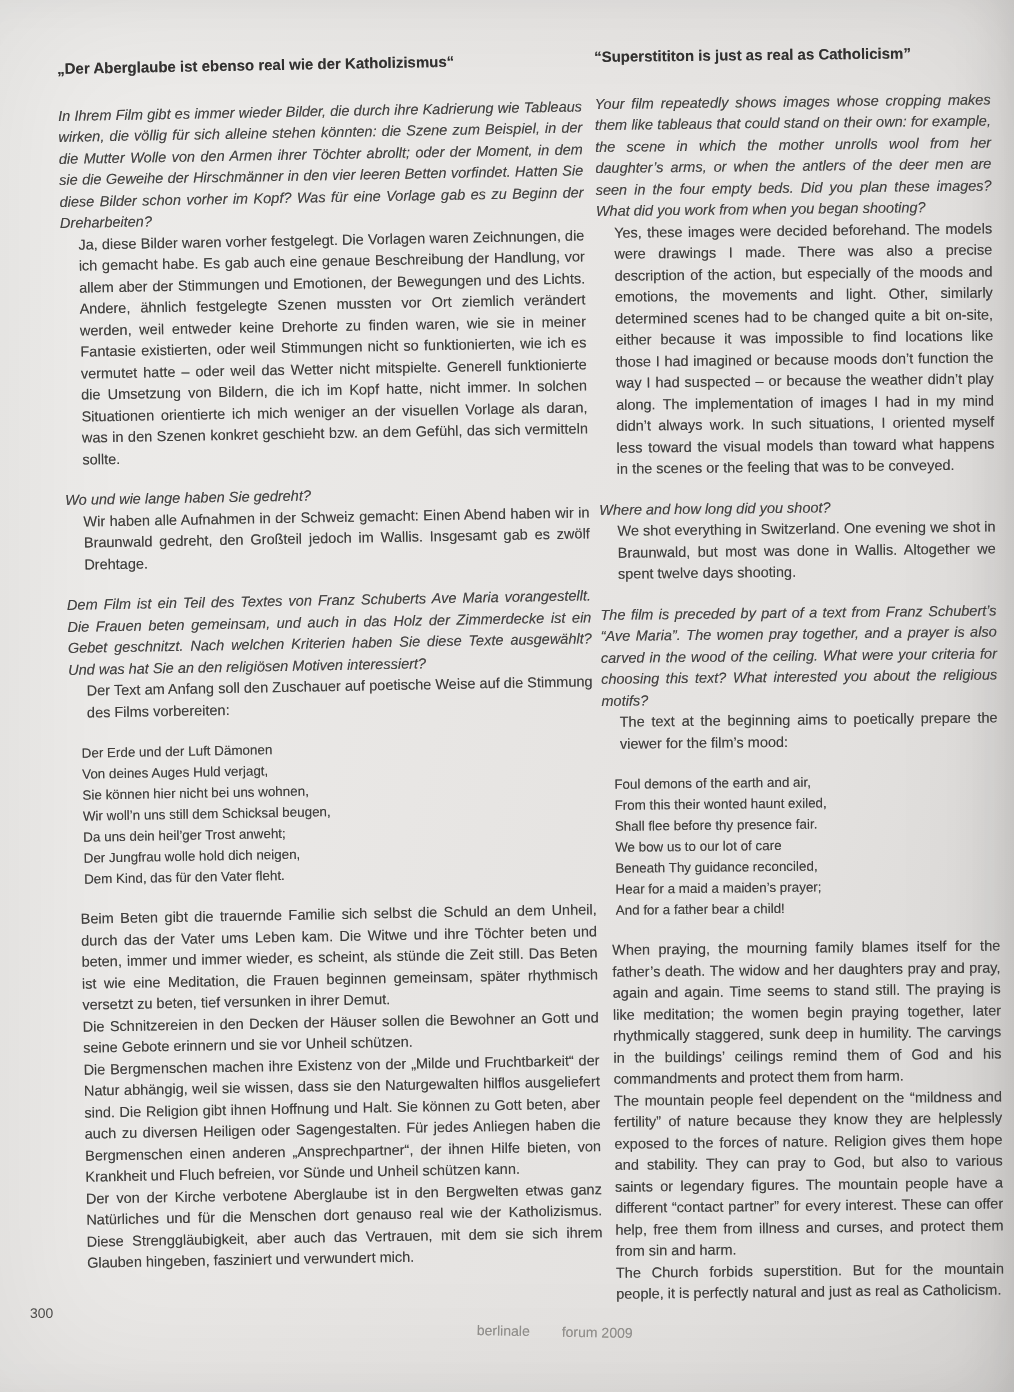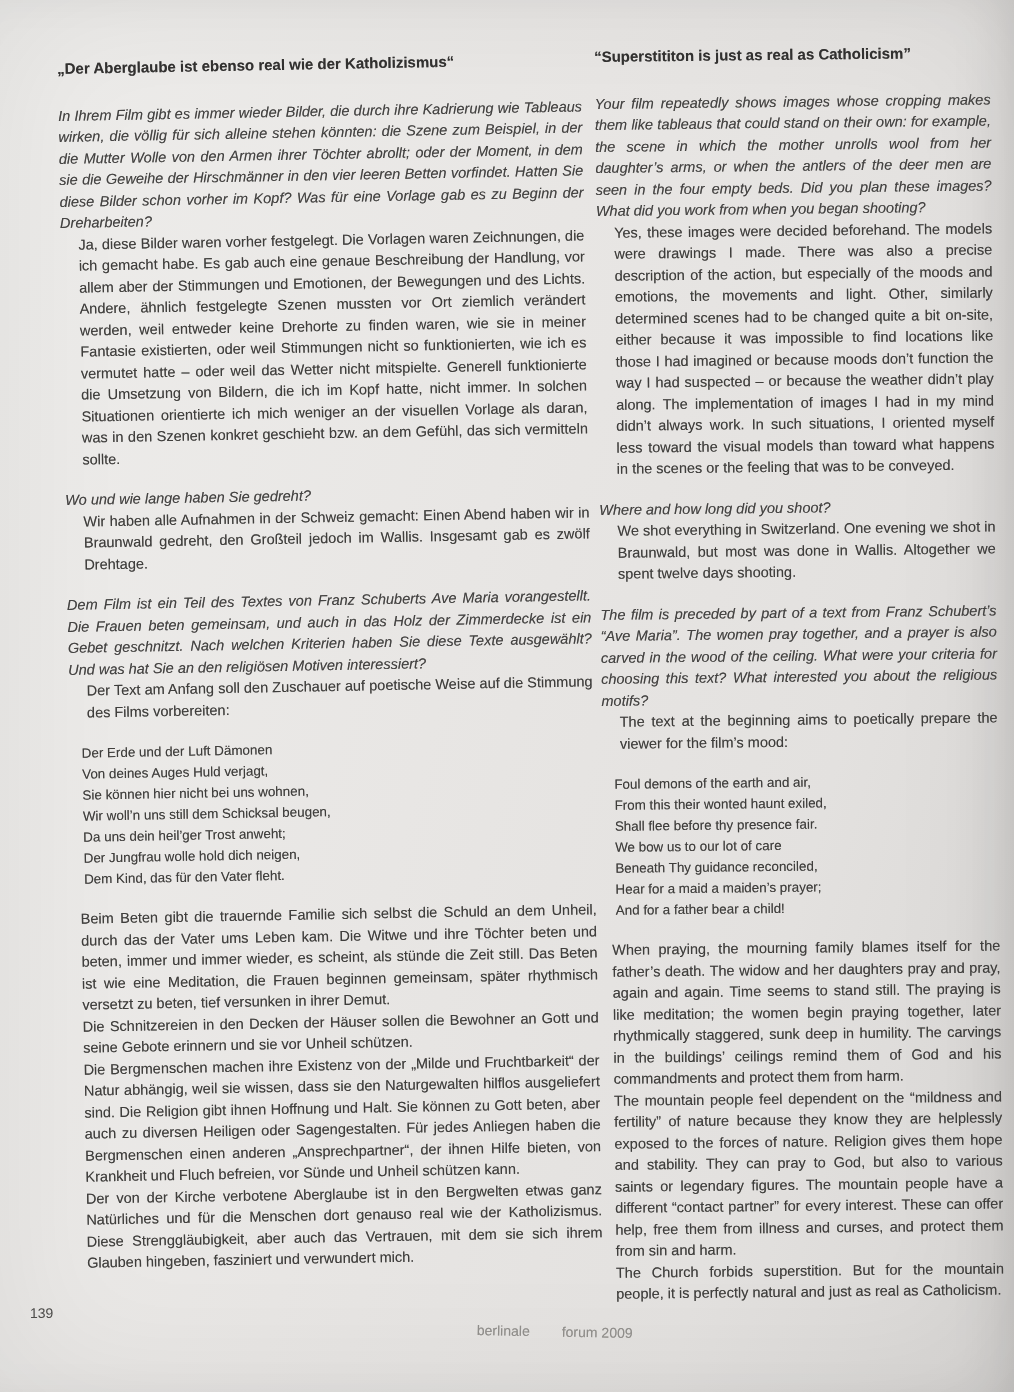--- a/index.html
+++ b/index.html
@@ -134,19 +134,19 @@
 Beneath Thy guidance reconciled,
 Hear for a maid a maiden’s prayer;
 And for a father bear a child!</div>
     <div class="gap"></div>
 
     <p class="para">When praying, the mourning family blames itself for the father’s death. The widow and her daughters pray and pray, again and again. Time seems to stand still. The praying is like meditation; the women begin praying together, later rhythmically staggered, sunk deep in humility. The carvings in the buildings’ ceilings remind them of God and his commandments and protect them from harm.</p>
     <p class="para">The mountain people feel dependent on the “mildness and fertility” of nature because they know they are helplessly exposed to the forces of nature. Religion gives them hope and stability. They can pray to God, but also to various saints or legendary figures. The mountain people have a different “contact partner” for every interest. These can offer help, free them from illness and curses, and protect them from sin and harm.</p>
     <p class="para">The Church forbids superstition. But for the mountain people, it is perfectly natural and just as real as Catholicism.</p>
   </div>
 
-  <div class="footer-pageno">139</div>
+  <div class="footer-pageno">300</div>
   <div class="footer-center">
     <span>berlinale</span>
     <span>forum 2009</span>
   </div>
 
 </div>
 
 </body></html>

